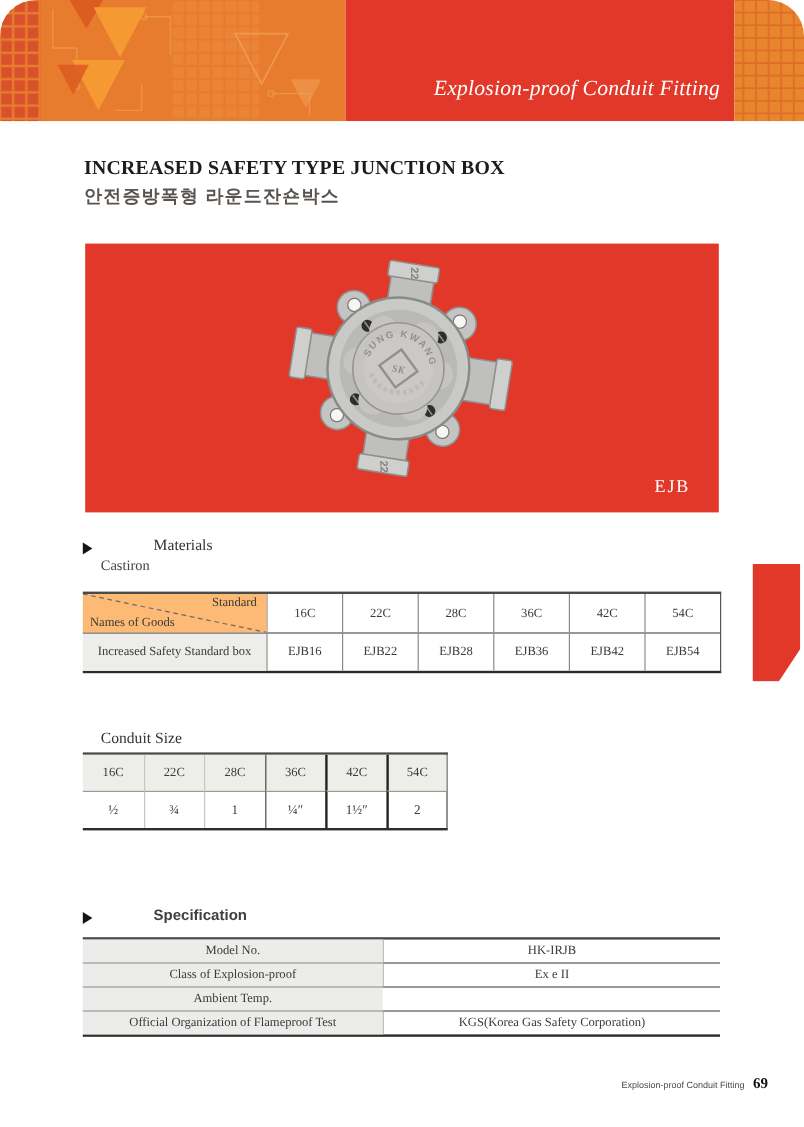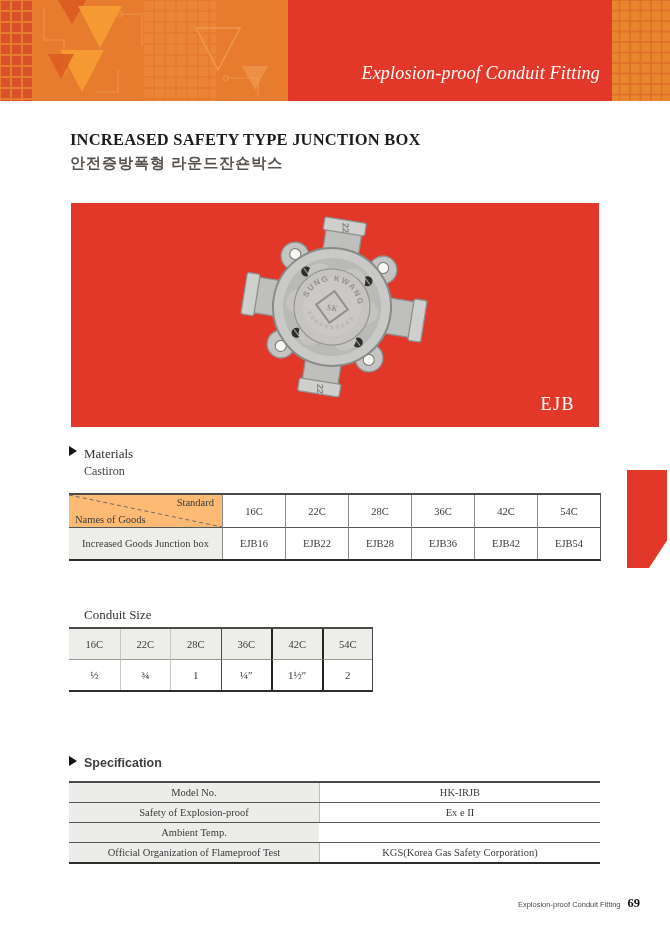--- a/index.html
+++ b/index.html
@@ -1,38 +1,38 @@
 <!DOCTYPE html>
 <html><head>
 <meta charset="utf-8">
 <style>
   html,body{margin:0;padding:0;background:#fff;}
   .page{position:relative;width:670px;height:939px;background:#ffffff;overflow:hidden;
-        font-family:"Liberation Serif","DejaVu Serif",serif;color:#3a3a3a;}
+        font-family:"Liberation Serif","DejaVu Serif",serif;color:#3a3a3a;border-radius:30px;}
 
   
   .band{position:absolute;left:0;top:0;width:670px;height:101px;}
   .band svg{display:block;}
   .band-title{position:absolute;right:70px;top:63px;color:#ffffff;
               font-family:"Liberation Serif","DejaVu Serif",serif;
               font-style:italic;font-size:18px;letter-spacing:.2px;}
 
   
   .main-title{position:absolute;left:70px;top:130px;font-family:Liberation Serif, serif;
               font-weight:bold;font-size:16.5px;color:#1c1c1c;letter-spacing:.2px;}
   .kr-title{position:absolute;left:70px;top:154px;font-family:"Liberation Sans",sans-serif;
             font-weight:bold;font-size:15px;color:#58534e;letter-spacing:1px;}
 
   
   .photo{position:absolute;left:71px;top:203px;width:528px;height:224px;background:#E2382A;}
-  .photo-label{position:absolute;right:24px;bottom:12px;color:#fff;font-size:18px;
+  .photo-label{position:absolute;right:24px;bottom:12px;color:#fff;font-size:15px;
                letter-spacing:1.5px;font-family:"Liberation Serif",serif;}
 
   
-  .sec-head{position:absolute;display:flex;align-items:flex-start;font-size:13px;color:#36322e;}
+  .sec-head{position:absolute;display:flex;align-items:flex-end;font-size:13px;color:#36322e;gap:44px;}
   .sec-head .tri{width:0;height:0;border-left:8px solid #141414;border-top:5px solid transparent;
                  border-bottom:5px solid transparent;margin-right:7px;}
   .sec-head.sans{font-family:"Liberation Sans",sans-serif;font-weight:bold;font-size:12.5px;color:#3f3f3f;}
   .sub-text{position:absolute;font-size:12px;color:#46423e;}
 
   
   .mtable{position:absolute;left:69px;top:493px;display:grid;
           grid-template-columns:153px repeat(6,63px);grid-template-rows:32px 32px;
           border-top:2px solid #4a4a48;border-bottom:2px solid #2c2c2a;border-right:1px solid #555;
           font-size:10.5px;background:#fff;}
@@ -216,21 +216,21 @@
       </svg>
       <span class="top">Standard</span>
       <span class="bot">Names of Goods</span>
     </div>
     <div class="m-h">16C</div>
     <div class="m-h">22C</div>
     <div class="m-h">28C</div>
     <div class="m-h">36C</div>
     <div class="m-h">42C</div>
     <div class="m-h">54C</div>
-    <div class="m-label">Increased Goods Junction box</div>
+    <div class="m-label">Increased Safety Standard box</div>
     <div class="m-v">EJB16</div>
     <div class="m-v">EJB22</div>
     <div class="m-v">EJB28</div>
     <div class="m-v">EJB36</div>
     <div class="m-v">EJB42</div>
     <div class="m-v">EJB54</div>
   </div>
 
   <div class="side-tab"></div>
 
@@ -255,21 +255,21 @@
     <span class="tri"></span>
     <span>Specification</span>
   </div>
 
   <div class="stable">
     <div class="s-row">
       <div class="s-label">Model No.</div>
       <div class="s-value">HK-IRJB</div>
     </div>
     <div class="s-row">
-      <div class="s-label">Safety of Explosion-proof</div>
+      <div class="s-label">Class of Explosion-proof</div>
       <div class="s-value">Ex e II</div>
     </div>
     <div class="s-row">
       <div class="s-label">Ambient Temp.</div>
     </div>
     <div class="s-row">
       <div class="s-label">Official Organization of Flameproof Test</div>
       <div class="s-value">KGS(Korea Gas Safety Corporation)</div>
     </div>
   </div>

